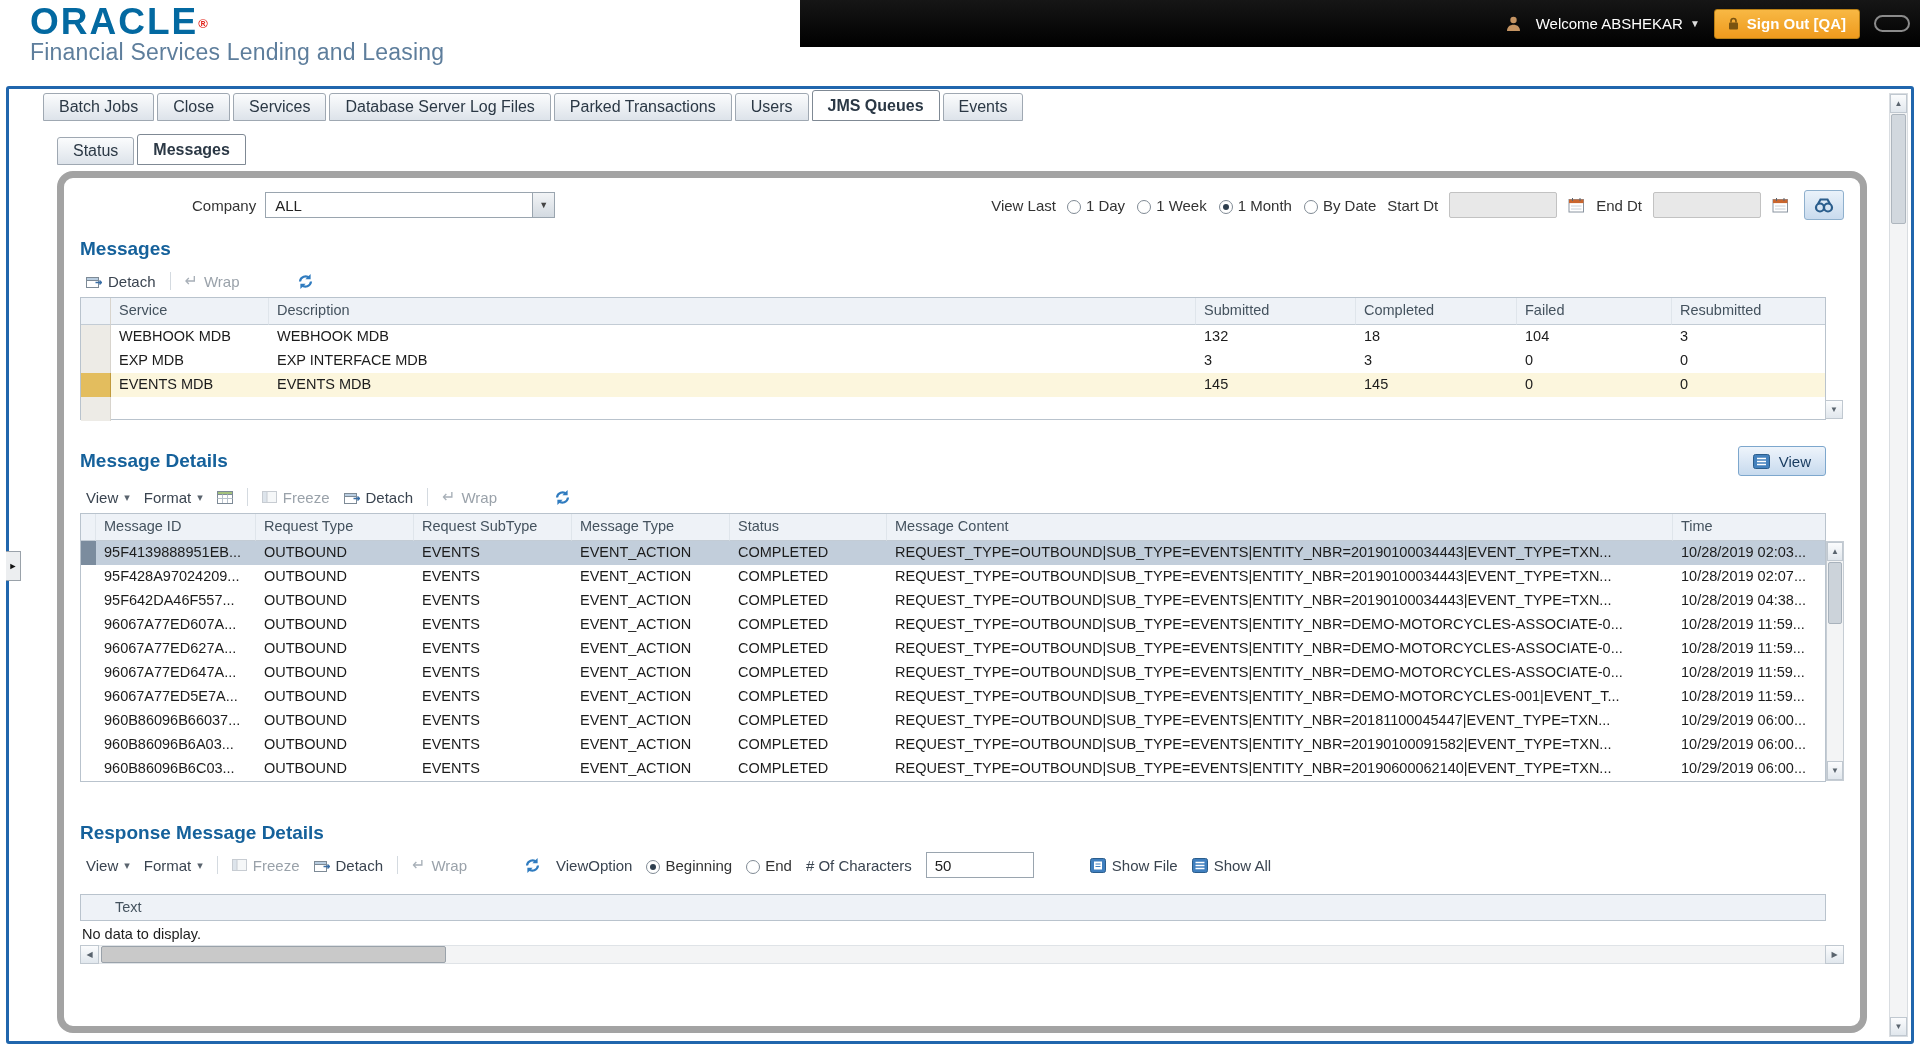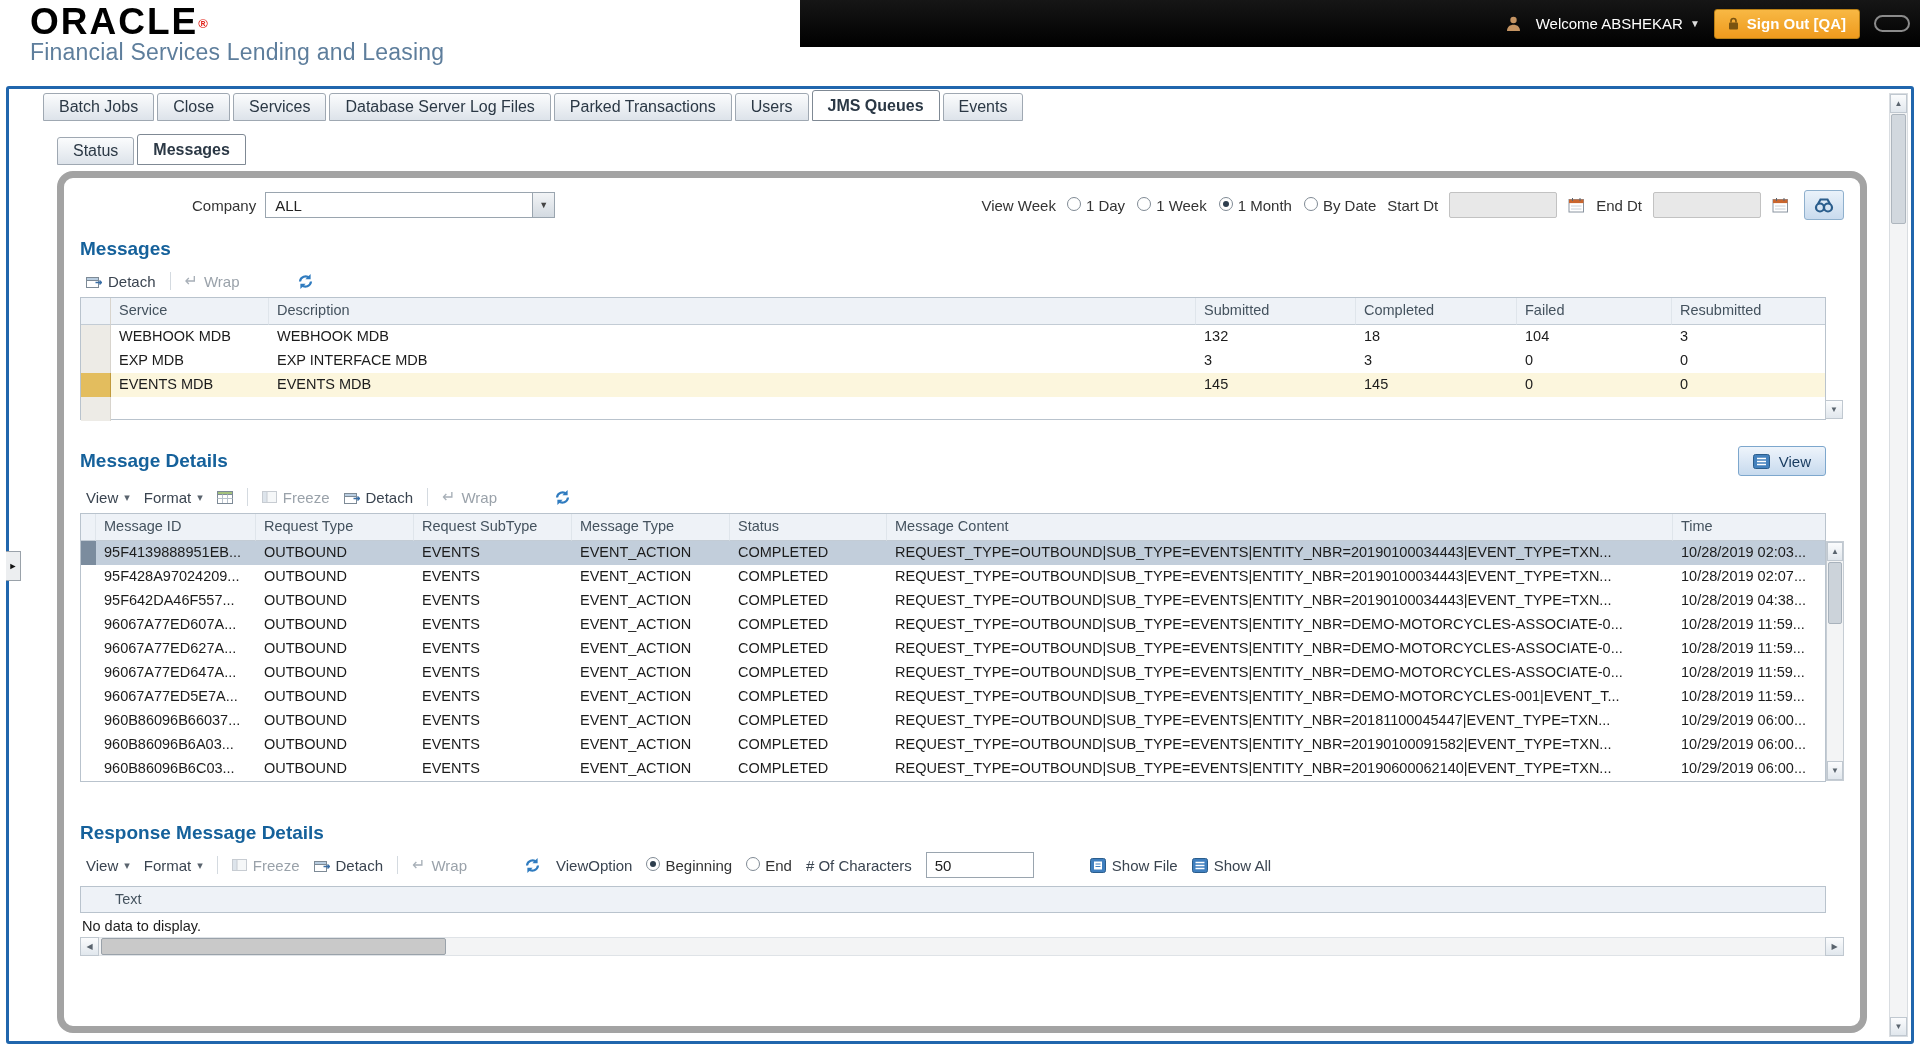--- a/index.html
+++ b/index.html
@@ -5,21 +5,21 @@
   * { box-sizing: border-box; margin: 0; padding: 0; }
   html,body { width:1920px; height:1048px; }
   body {
     font-family:"Liberation Sans", sans-serif;
     background:#fff; overflow:hidden; position:relative;
     -webkit-font-smoothing:antialiased;
   }
   
   .app-header { position:absolute; left:0; top:0; right:0; height:86px; background:#fff; }
   .brand { position:absolute; left:30px; top:2px; }
-  .oracle-logo { color:#000000; font-size:37px; font-weight:bold; letter-spacing:2px; line-height:40px; }
+  .oracle-logo { color:#0369a1; font-size:37px; font-weight:bold; letter-spacing:2px; line-height:40px; }
   .oracle-reg { font-size:13px; vertical-align:super; color:#e2231a; font-weight:bold; }
   .app-subtitle { color:#5e7e9c; font-size:23px; margin-top:-3px; letter-spacing:.2px; }
   .top-bar { position:absolute; left:800px; right:0; top:0; height:47px; background:linear-gradient(#161616,#000);
              display:flex; align-items:center; justify-content:flex-end; gap:14px; padding-right:10px; }
   .welcome-menu { display:flex; align-items:center; gap:7px; color:#fff; font-size:15px; }
   .welcome-caret { font-size:10px; color:#ddd; }
   .sign-out-button { height:30px; padding:0 13px; display:flex; align-items:center; gap:8px;
      background:linear-gradient(#f8b844,#ee9a1d); border:1px solid #b97f14; border-radius:3px;
      color:#fff; font-size:15px; font-weight:bold; }
   .session-pill { width:36px; height:17px; border:2px solid #8b8b8b; border-radius:9px; }
@@ -49,21 +49,21 @@
 
   
   .filter-row { display:flex; align-items:center; height:30px; flex:none; font-size:15px; color:#333; }
   .company-label { margin-left:112px; }
   .select { margin-left:9px; width:290px; height:26px; border:1px solid #9aa5af; background:#fff;
             position:relative; display:flex; align-items:center; padding-left:9px; font-size:15px; color:#222; }
   .select-btn { position:absolute; right:0; top:0; bottom:0; width:22px; border-left:1px solid #9aa5af;
             background:linear-gradient(#f2f4f6,#d3dae1); display:flex; align-items:center; justify-content:center;
             font-size:9px; color:#444; }
   .filter-right { margin-left:auto; display:flex; align-items:center; gap:11px; }
-  .radio-opt { display:flex; align-items:flex-start; gap:5px; font-size:15px; color:#333; }
+  .radio-opt { display:flex; align-items:flex-end; gap:5px; font-size:15px; color:#333; }
   .radio { width:14px; height:14px; border-radius:50%; border:1px solid #7f8a94; background:#fff; position:relative; flex:none; }
   .radio-opt.selected .radio::after { content:""; position:absolute; inset:3px; border-radius:50%; background:#2e3e4e; }
   .dt-input { width:108px; height:26px; background:#e8e8e8; border:1px solid #c2c2c2; border-radius:2px;
               font-size:14px; padding:0 6px; color:#333; }
   .cal-btn { display:flex; align-items:center; }
   .find-button { width:40px; height:30px; background:linear-gradient(#eaf2fa,#c9dbee); border:1px solid #8fb0cd;
               border-radius:3px; display:flex; align-items:center; justify-content:center; margin-left:4px; }
 
   
   .section-title { color:#15619b; font-size:19px; font-weight:bold; flex:none; }
@@ -109,21 +109,21 @@
   .v-thumb { height:62px; margin:1px; background:#ccd3da; border:1px solid #a8b2bc; border-radius:2px; flex:none; }
   .v-space { flex:1; }
 
   
   .view-button { margin-left:auto; margin-right:18px; height:30px; padding:0 14px; display:flex; align-items:center; gap:9px;
      background:linear-gradient(#eef4fb,#c7daee); border:1px solid #7da7cd; border-radius:3px;
      font-size:15px; color:#173a5e; }
 
   
   .chars-input { width:108px; height:26px; border:1px solid #9aa5af; font-size:15px; padding:0 8px; color:#222; }
-  .resp-table { margin-top:5px; width:calc(100% - 18px); flex:none; }
+  .resp-table { margin-top:13px; width:calc(100% - 18px); flex:none; }
   .resp-head { background:#eef2f7; border:1px solid #b9c3cd; padding:4px 34px; font-size:14.5px; color:#44525e; height:27px; }
   .no-data { font-size:14.5px; color:#1c1c1c; padding:5px 2px 0; }
 
   
   .h-scroll { margin-top:3px; height:19px; display:flex; flex:none; width:100%; }
   .h-arrow { width:19px; flex:none; background:linear-gradient(#fbfcfd,#e1e7ed); border:1px solid #c0c8d0;
              display:flex; align-items:center; justify-content:center; font-size:8px; color:#5a646e; }
   .h-track { flex:1; background:#f3f4f5; border-top:1px solid #dfe3e7; border-bottom:1px solid #dfe3e7; position:relative; }
   .h-thumb { position:absolute; left:2px; top:0; bottom:0; width:345px; background:#c9c9c9; border:1px solid #9aa2aa; border-radius:2px; }
 
@@ -196,21 +196,21 @@
 
   <div class="panel">
 
     <div class="filter-row">
       <span class="company-label">Company</span>
       <span class="select">
         <span>ALL</span>
         <span class="select-btn">▼</span>
       </span>
       <span class="filter-right">
-        <span>View Week</span>
+        <span>View Last</span>
         <span style="display:flex;align-items:center;gap:12px;">
 
         <label class="radio-opt">
               <span class="radio"></span>
               <span>1 Day</span>
             </label>
             <label class="radio-opt">
               <span class="radio"></span>
               <span>1 Week</span>
             </label>

